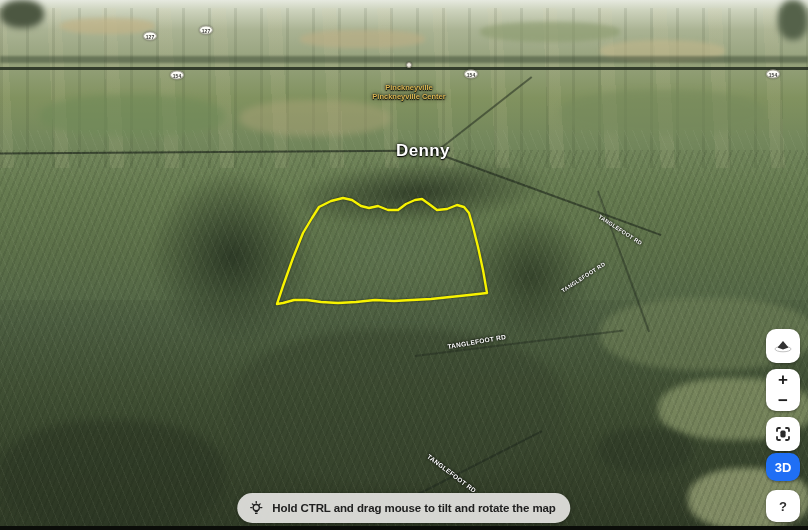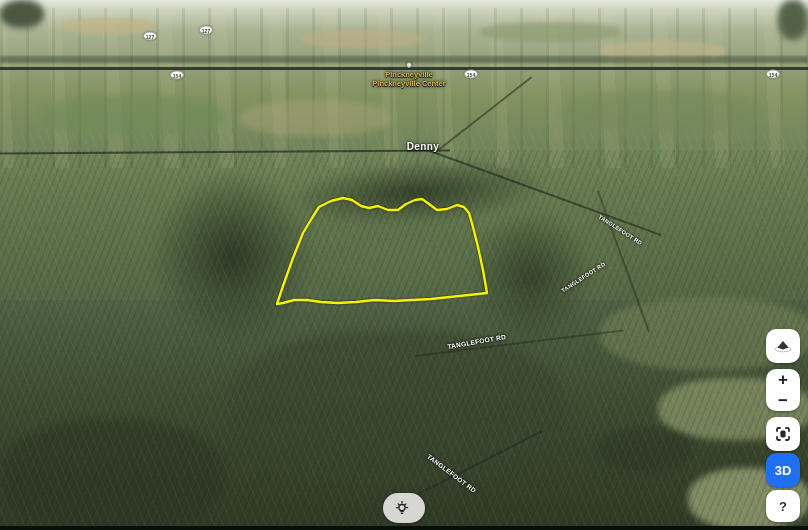--- a/index.html
+++ b/index.html
@@ -24,23 +24,23 @@
         background:repeating-linear-gradient(68deg, rgba(225,232,205,.05) 0 1px, transparent 1px 8px);}
   .road{position:absolute;background:#222b1f;}
 
   
   .parcel-svg{position:absolute;left:0;top:0;filter:drop-shadow(0 0 1px rgba(0,0,0,.55));}
   .parcel-svg polygon{fill:none;stroke-width:2.4;stroke-linejoin:round;}
 
   
   .maplabel{position:absolute;color:#fff;font-weight:600;white-space:nowrap;
     text-shadow:0 0 2px rgba(0,0,0,.95),0 0 4px rgba(0,0,0,.7),0 1px 1px rgba(0,0,0,.9);}
-  .place{font-size:10px;letter-spacing:.4px;transform:translateX(-50%);padding-left:32px;}
+  .place{font-size:17px;letter-spacing:.4px;transform:translateX(-50%);padding-left:32px;}
   .poi{transform:translateX(-50%);text-align:center;font-size:7.5px;line-height:8.5px;
-       font-weight:700;}
+       font-weight:700;margin-top:13px;}
   .poi-dot{position:absolute;width:6px;height:6px;border-radius:50%;
        background:#ece9de;border:1px solid #8e8d7c;transform:translateX(-50%);
        box-shadow:0 0 2px rgba(0,0,0,.6);}
   .roadlabel{position:absolute;font-size:6.5px;font-weight:700;color:#fff;
        letter-spacing:.3px;white-space:nowrap;
        text-shadow:0 0 2px rgba(0,0,0,.95),0 0 3px rgba(0,0,0,.8);}
   .roadlabel.small{font-size:5.5px;}
   .shield{position:absolute;width:14px;height:9px;border-radius:50%;
        background:#fcfcf6;border:1px solid #a9a99a;transform:translate(-50%,-50%);
        display:flex;align-items:center;justify-content:center;
@@ -61,21 +61,21 @@
   .ctl{position:absolute;right:8px;width:34px;background:#fff;border-radius:10px;
        box-shadow:0 1px 3px rgba(0,0,0,.4);display:flex;align-items:center;
        justify-content:center;cursor:pointer;border:none;padding:0;}
   .ctl-compass{top:329px;height:34px;}
   .zoompill{position:absolute;right:8px;top:369px;width:34px;height:42px;background:#fff;
        border-radius:10px;box-shadow:0 1px 3px rgba(0,0,0,.4);display:flex;
        flex-direction:column;overflow:hidden;}
   .zoompill button{flex:1;border:none;background:transparent;font-family:inherit;
        font-size:17px;font-weight:600;color:#1e1e1e;line-height:1;cursor:pointer;padding:0;}
   .ctl-frame{top:417px;height:34px;}
-  .ctl-3d{top:453px;height:34px;color:#fff;font-size:13px;font-weight:800;
+  .ctl-3d{top:453px;height:28px;color:#fff;font-size:13px;font-weight:800;
        font-family:"Liberation Sans",sans-serif;}
   .ctl-help{top:490px;height:32px;font-size:13px;font-weight:700;color:#2e2e2e;
        font-family:"Liberation Sans",sans-serif;}
 
   .bottom-strip{position:absolute;left:0;bottom:0;width:808px;height:4px;background:#0b0d09;}
 </style>
 </head>
 <body>
 
 <div id="stage">
@@ -145,20 +145,21 @@
     <svg width="16" height="16" viewBox="0 0 16 16" fill="none" stroke="#222" stroke-width="1.3" stroke-linecap="round">
       <circle cx="8" cy="7.6" r="3.1"></circle>
       <line x1="8" y1="1.6" x2="8" y2="3"></line>
       <line x1="2.4" y1="7.6" x2="3.8" y2="7.6"></line>
       <line x1="12.2" y1="7.6" x2="13.6" y2="7.6"></line>
       <line x1="4.1" y1="3.9" x2="5.1" y2="4.9"></line>
       <line x1="11.9" y1="3.9" x2="10.9" y2="4.9"></line>
       <line x1="6.9" y1="11.6" x2="9.1" y2="11.6"></line>
       <line x1="7.3" y1="13.4" x2="8.7" y2="13.4"></line>
     </svg>
+    <span>Hold CTRL and drag mouse to tilt and rotate the map</span>
   </div>
 
 
   <button class="ctl ctl-compass">
     <svg width="20" height="14" viewBox="0 0 20 14">
       <ellipse cx="10" cy="10" rx="8" ry="2.8" fill="none" stroke="#c2c2c2" stroke-width="1"></ellipse>
       <polygon points="10,2 15.5,8.4 10,10.4 4.5,8.4" fill="#333"></polygon>
     </svg>
   </button>
 

